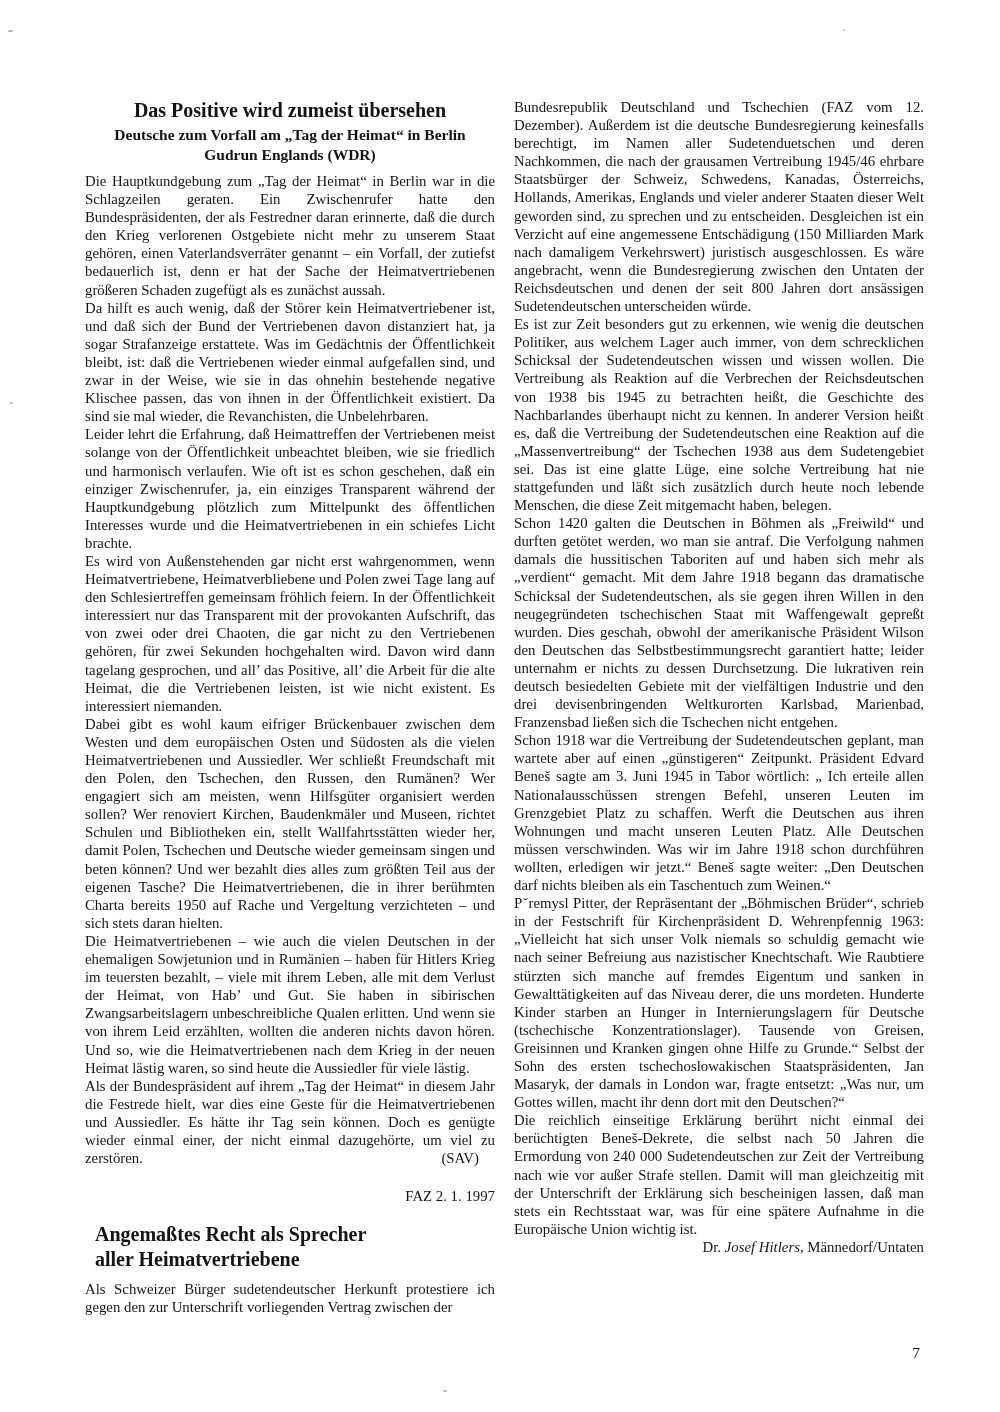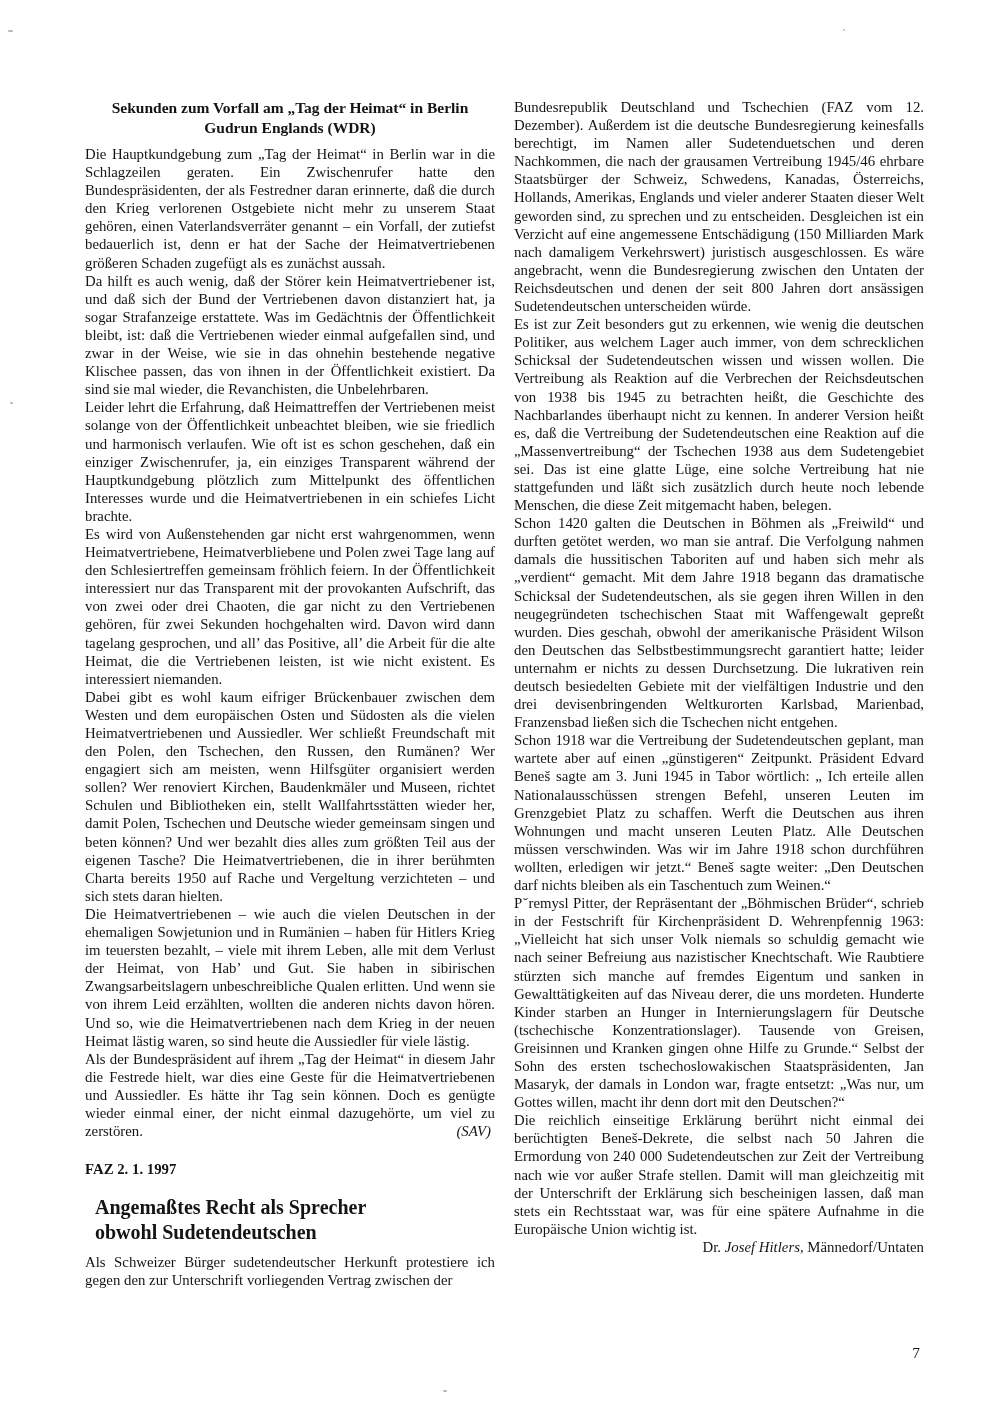--- a/index.html
+++ b/index.html
@@ -51,28 +51,26 @@
     margin: 0;
   }
   .subtitle-block {
     margin-bottom: 8px;
   }
   .last-par {
     position: relative;
   }
   .sav {
     position: absolute;
-    right: 4px;
+    right: 16px;
     bottom: 0;
-    font-style: italic;
   }
   .source-line {
     margin-top: 20px !important;
-    text-align: left;
-    font-weight: bold;
+    text-align: right;
   }
   .a2-title {
     font-size: 20px;
     line-height: 25px;
     font-weight: bold;
     text-align: left;
     margin: 17px 10px 8px 10px;
   }
   .signature {
     text-align: right;
@@ -102,41 +100,42 @@
 <div class="page">
 
   <div class="speck speck1"></div>
   <div class="speck speck2"></div>
   <div class="speck speck3"></div>
   <div class="speck speck4"></div>
 
   <div class="columns">
 
     <div class="col">
+      <h1 class="a1-title">Das Positive wird zumeist übersehen</h1>
       <div class="subtitle-block">
-        <h2 class="a1-subtitle">Sekunden zum Vorfall am „Tag der Heimat“ in Berlin</h2>
+        <h2 class="a1-subtitle">Deutsche zum Vorfall am „Tag der Heimat“ in Berlin</h2>
         <h2 class="a1-subtitle">Gudrun Englands (WDR)</h2>
       </div>
 
       <p>Die Hauptkundgebung zum „Tag der Heimat“ in Berlin war in die Schlagzeilen geraten. Ein Zwischenrufer hatte den Bundespräsidenten, der als Festredner daran erinnerte, daß die durch den Krieg verlorenen Ostgebiete nicht mehr zu unserem Staat gehören, einen Vaterlandsverräter genannt – ein Vorfall, der zutiefst bedauerlich ist, denn er hat der Sache der Heimatvertriebenen größeren Schaden zugefügt als es zunächst aussah.</p>
       <p>Da hilft es auch wenig, daß der Störer kein Heimatvertriebener ist, und daß sich der Bund der Vertriebenen davon distanziert hat, ja sogar Strafanzeige erstattete. Was im Gedächtnis der Öffentlichkeit bleibt, ist: daß die Vertriebenen wieder einmal aufgefallen sind, und zwar in der Weise, wie sie in das ohnehin bestehende negative Klischee passen, das von ihnen in der Öffentlichkeit existiert. Da sind sie mal wieder, die Revanchisten, die Unbelehrbaren.</p>
       <p>Leider lehrt die Erfahrung, daß Heimattreffen der Vertriebenen meist solange von der Öffentlichkeit unbeachtet bleiben, wie sie friedlich und harmonisch verlaufen. Wie oft ist es schon geschehen, daß ein einziger Zwischenrufer, ja, ein einziges Transparent während der Hauptkundgebung plötzlich zum Mittelpunkt des öffentlichen Interesses wurde und die Heimatvertriebenen in ein schiefes Licht brachte.</p>
       <p>Es wird von Außenstehenden gar nicht erst wahrgenommen, wenn Heimatvertriebene, Heimatverbliebene und Polen zwei Tage lang auf den Schlesiertreffen gemeinsam fröhlich feiern. In der Öffentlichkeit interessiert nur das Transparent mit der provokanten Aufschrift, das von zwei oder drei Chaoten, die gar nicht zu den Vertriebenen gehören, für zwei Sekunden hochgehalten wird. Davon wird dann tagelang gesprochen, und all’ das Positive, all’ die Arbeit für die alte Heimat, die die Vertriebenen leisten, ist wie nicht existent. Es interessiert niemanden.</p>
       <p>Dabei gibt es wohl kaum eifriger Brückenbauer zwischen dem Westen und dem europäischen Osten und Südosten als die vielen Heimatvertriebenen und Aussiedler. Wer schließt Freundschaft mit den Polen, den Tschechen, den Russen, den Rumänen? Wer engagiert sich am meisten, wenn Hilfsgüter organisiert werden sollen? Wer renoviert Kirchen, Baudenkmäler und Museen, richtet Schulen und Bibliotheken ein, stellt Wallfahrtsstätten wieder her, damit Polen, Tschechen und Deutsche wieder gemeinsam singen und beten können? Und wer bezahlt dies alles zum größten Teil aus der eigenen Tasche? Die Heimatvertriebenen, die in ihrer berühmten Charta bereits 1950 auf Rache und Vergeltung verzichteten – und sich stets daran hielten.</p>
       <p>Die Heimatvertriebenen – wie auch die vielen Deutschen in der ehemaligen Sowjetunion und in Rumänien – haben für Hitlers Krieg im teuersten bezahlt, – viele mit ihrem Leben, alle mit dem Verlust der Heimat, von Hab’ und Gut. Sie haben in sibirischen Zwangsarbeitslagern unbeschreibliche Qualen erlitten. Und wenn sie von ihrem Leid erzählten, wollten die anderen nichts davon hören. Und so, wie die Heimatvertriebenen nach dem Krieg in der neuen Heimat lästig waren, so sind heute die Aussiedler für viele lästig.</p>
       <p class="last-par">
         <span>Als der Bundespräsident auf ihrem „Tag der Heimat“ in diesem Jahr die Festrede hielt, war dies eine Geste für die Heimatvertriebenen und Aussiedler. Es hätte ihr Tag sein können. Doch es genügte wieder einmal einer, der nicht einmal dazugehörte, um viel zu zerstören.</span>
         <span class="sav">(SAV)</span>
       </p>
 
       <p class="source-line">FAZ 2. 1. 1997</p>
 
       <h1 class="a2-title">
         <span>Angemaßtes Recht als Sprecher</span><br>
-        <span>obwohl Sudetendeutschen</span>
+        <span>aller Heimatvertriebene</span>
       </h1>
 
       <p>Als Schweizer Bürger sudetendeutscher Herkunft protestiere ich gegen den zur Unterschrift vorliegenden Vertrag zwischen der</p>
     </div>
 
     <div class="col">
       <p>Bundesrepublik Deutschland und Tschechien (FAZ vom 12. Dezember). Außerdem ist die deutsche Bundesregierung keinesfalls berechtigt, im Namen aller Sudetenduetschen und deren Nachkommen, die nach der grausamen Vertreibung 1945/46 ehrbare Staatsbürger der Schweiz, Schwedens, Kanadas, Österreichs, Hollands, Amerikas, Englands und vieler anderer Staaten dieser Welt geworden sind, zu sprechen und zu entscheiden. Desgleichen ist ein Verzicht auf eine angemessene Entschädigung (150 Milliarden Mark nach damaligem Verkehrswert) juristisch ausgeschlossen. Es wäre angebracht, wenn die Bundesregierung zwischen den Untaten der Reichsdeutschen und denen der seit 800 Jahren dort ansässigen Sudetendeutschen unterscheiden würde.</p>
       <p>Es ist zur Zeit besonders gut zu erkennen, wie wenig die deutschen Politiker, aus welchem Lager auch immer, von dem schrecklichen Schicksal der Sudetendeutschen wissen und wissen wollen. Die Vertreibung als Reaktion auf die Verbrechen der Reichsdeutschen von 1938 bis 1945 zu betrachten heißt, die Geschichte des Nachbarlandes überhaupt nicht zu kennen. In anderer Version heißt es, daß die Vertreibung der Sudetendeutschen eine Reaktion auf die „Massenvertreibung“ der Tschechen 1938 aus dem Sudetengebiet sei. Das ist eine glatte Lüge, eine solche Vertreibung hat nie stattgefunden und läßt sich zusätzlich durch heute noch lebende Menschen, die diese Zeit mitgemacht haben, belegen.</p>
       <p>Schon 1420 galten die Deutschen in Böhmen als „Freiwild“ und durften getötet werden, wo man sie antraf. Die Verfolgung nahmen damals die hussitischen Taboriten auf und haben sich mehr als „verdient“ gemacht. Mit dem Jahre 1918 begann das dramatische Schicksal der Sudetendeutschen, als sie gegen ihren Willen in den neugegründeten tschechischen Staat mit Waffengewalt gepreßt wurden. Dies geschah, obwohl der amerikanische Präsident Wilson den Deutschen das Selbstbestimmungsrecht garantiert hatte; leider unternahm er nichts zu dessen Durchsetzung. Die lukrativen rein deutsch besiedelten Gebiete mit der vielfältigen Industrie und den drei devisenbringenden Weltkurorten Karlsbad, Marienbad, Franzensbad ließen sich die Tschechen nicht entgehen.</p>
       <p>Schon 1918 war die Vertreibung der Sudetendeutschen geplant, man wartete aber auf einen „günstigeren“ Zeitpunkt. Präsident Edvard Beneš sagte am 3. Juni 1945 in Tabor wörtlich: „ Ich erteile allen Nationalausschüssen strengen Befehl, unseren Leuten im Grenzgebiet Platz zu schaffen. Werft die Deutschen aus ihren Wohnungen und macht unseren Leuten Platz. Alle Deutschen müssen verschwinden. Was wir im Jahre 1918 schon durchführen wollten, erledigen wir jetzt.“ Beneš sagte weiter: „Den Deutschen darf nichts bleiben als ein Taschentuch zum Weinen.“</p>

